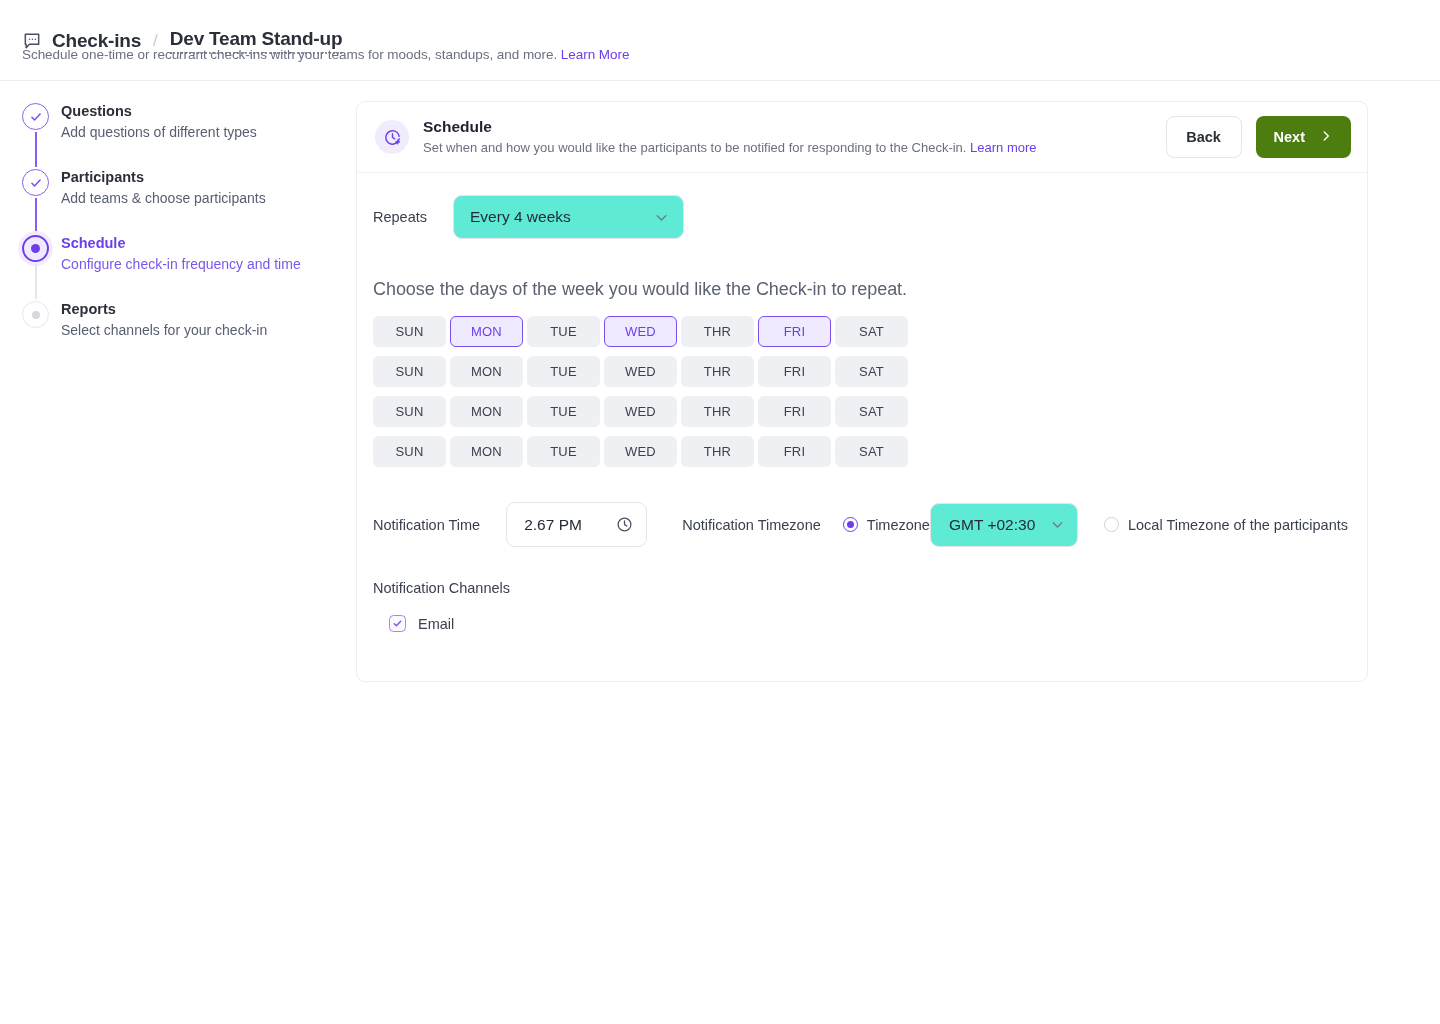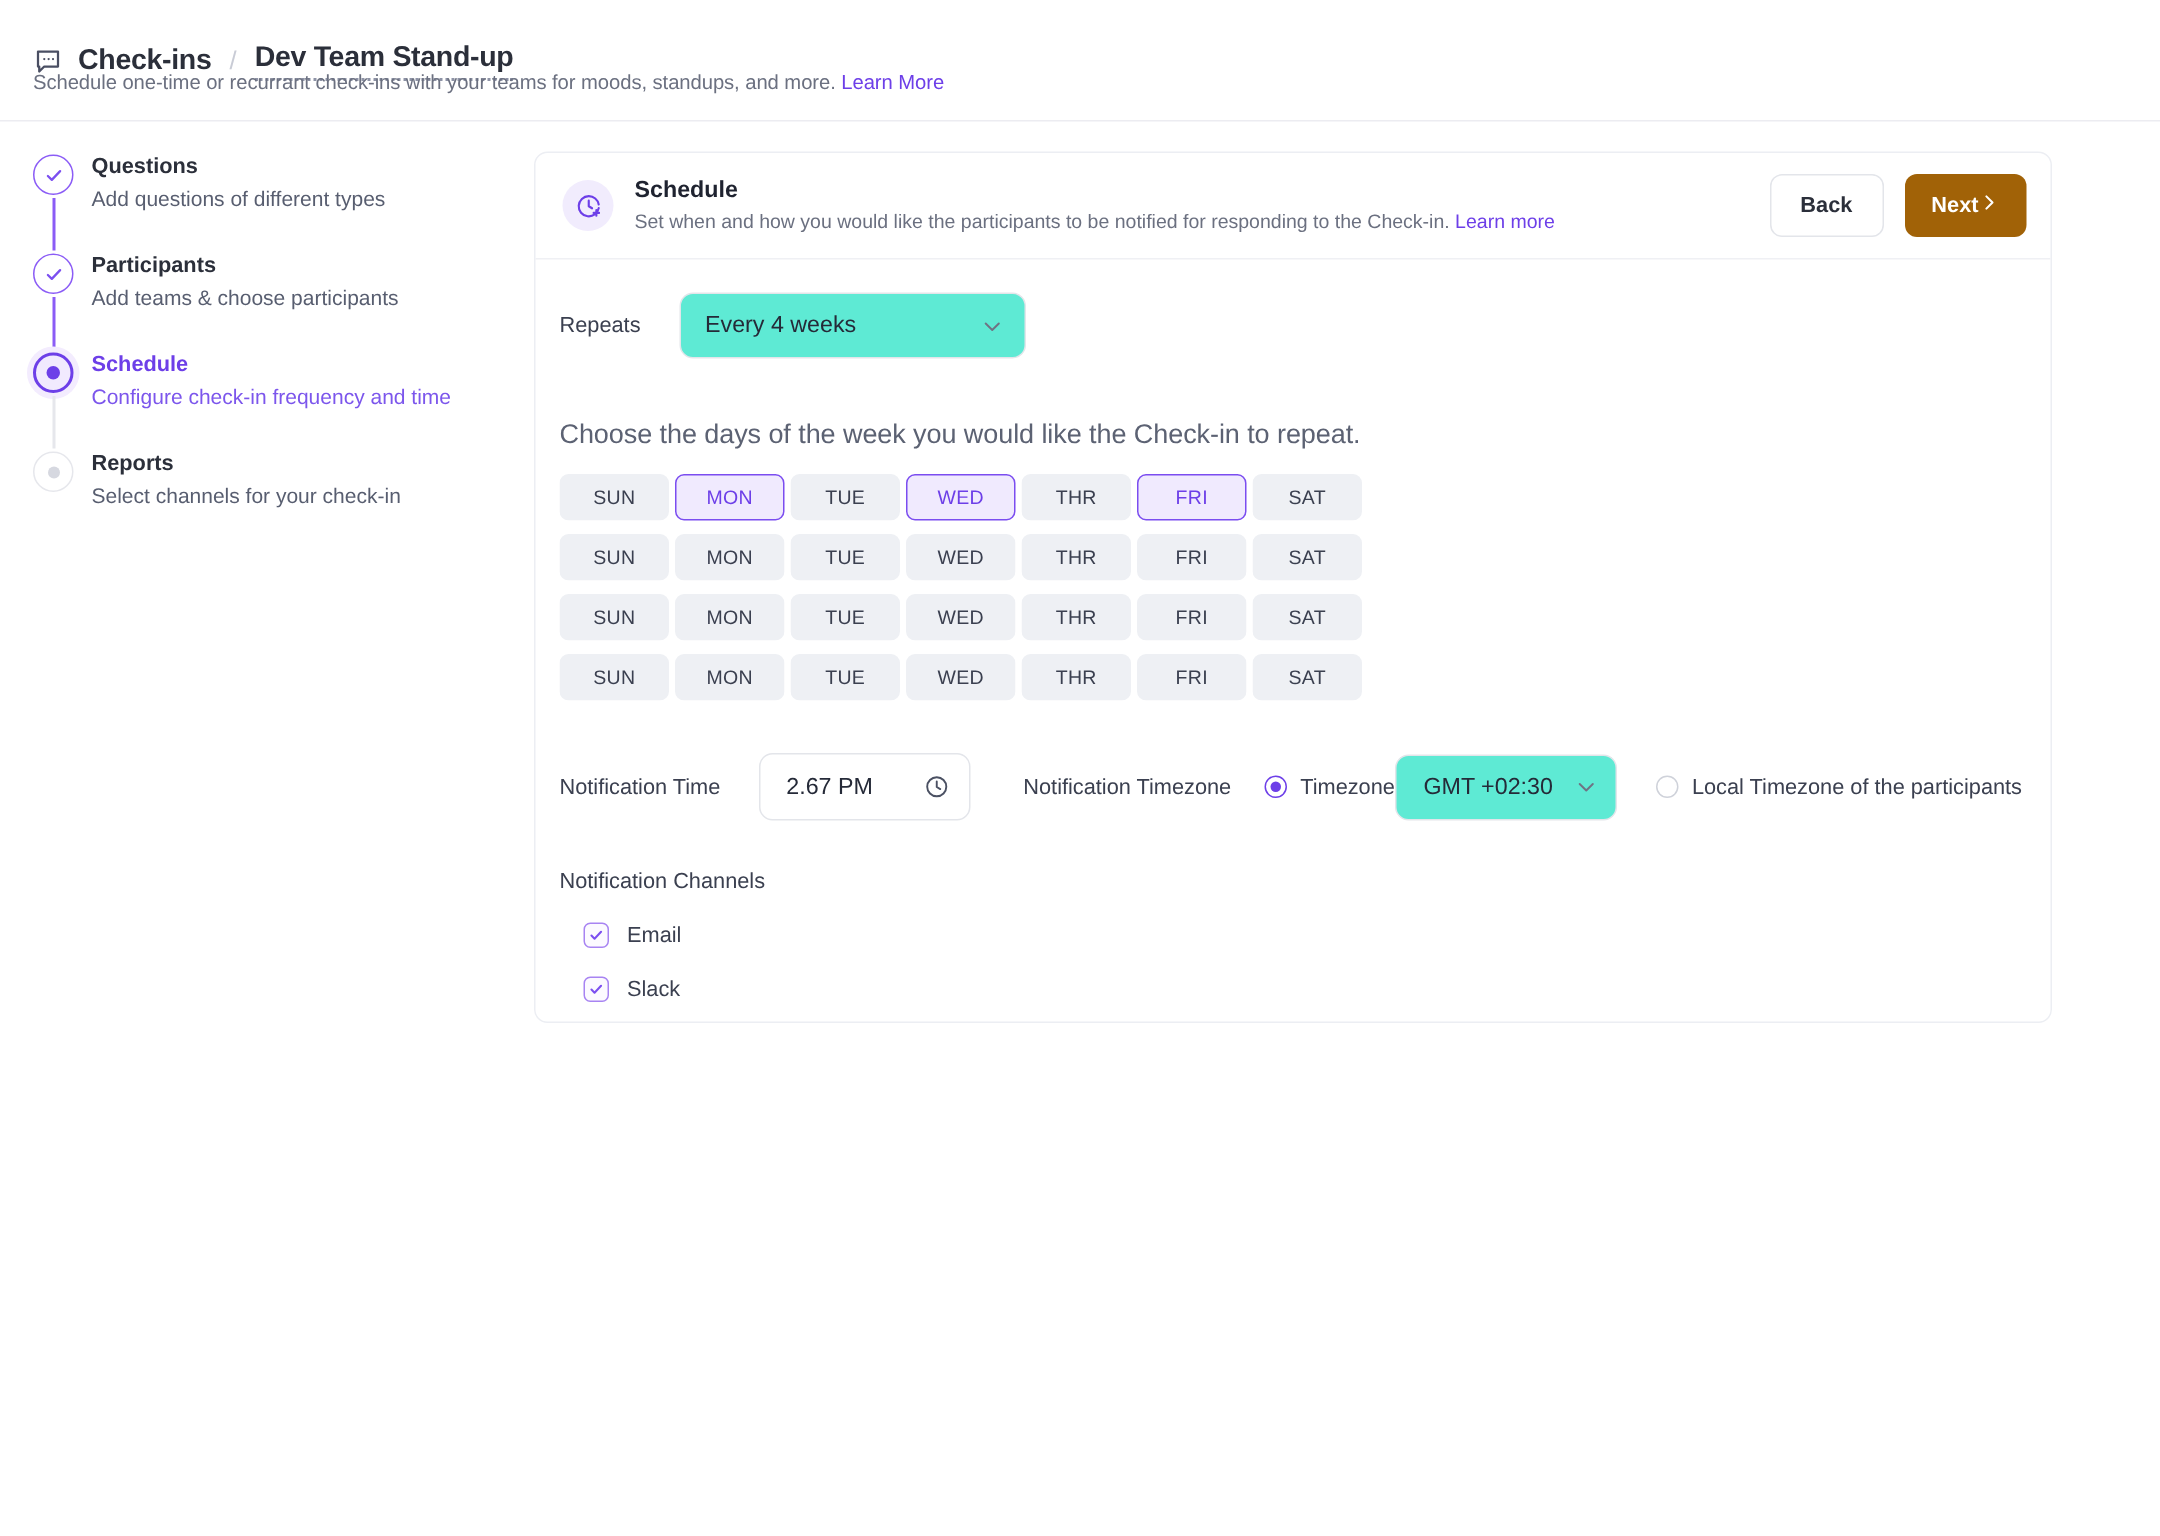--- a/index.html
+++ b/index.html
@@ -75,22 +75,22 @@
   .card-sub { font-size: 13px; color: #6b7080; line-height: 18px; margin-top: 2px; }
   .card-sub a { color: #6d3fe8; text-decoration: none; }
   .head-actions { display: flex; align-items: center; gap: 14px; flex: none; }
   .btn-back {
     height: 42px; min-width: 76px; padding: 0 18px; border-radius: 8px;
     border: 1px solid #e3e5ea; background: #fff; color: #2b2f3a;
     font-size: 14.5px; font-weight: 700; font-family: inherit; cursor: pointer;
   }
   .btn-next {
     height: 42px; padding: 0 18px; border-radius: 8px; border: none;
-    background: #a16207; color: #fff; font-size: 14.5px; font-weight: 700;
-    font-family: inherit; cursor: pointer; display: flex; align-items: center; 
+    background: #4d7c0f; color: #fff; font-size: 14.5px; font-weight: 700;
+    font-family: inherit; cursor: pointer; display: flex; align-items: center; gap: 14px;
   }
   .btn-next svg { width: 14px; height: 14px; }
 
   
   .card-body { padding: 22px 16px 0 16px; }
   .row-repeats { display: flex; align-items: center; gap: 26px; }
   .lbl { font-size: 14.5px; color: #3b4050; }
   .select {
     height: 44px; border: 1px solid #e3e5ea; border-radius: 9px; background: #5eead4;
     display: flex; align-items: center; padding: 0 14px 0 16px; cursor: pointer;
@@ -334,25 +334,17 @@
 
       <label class="channel">
         <span class="check">
           <svg viewBox="0 0 24 24" fill="none" stroke="currentColor" stroke-width="3" stroke-linecap="round" stroke-linejoin="round">
               <path d="M5 12.5l4.5 4.5L19 7"></path>
             </svg>
         </span>
         <span class="channel-label">Email</span>
       </label>
 
-      <label class="channel">
-        <span class="check">
-          <svg viewBox="0 0 24 24" fill="none" stroke="currentColor" stroke-width="3" stroke-linecap="round" stroke-linejoin="round">
-              <path d="M5 12.5l4.5 4.5L19 7"></path>
-            </svg>
-        </span>
-        <span class="channel-label">Slack</span>
-      </label>
 
     </div>
   </div>
 
 </div>
 
 </body></html>

